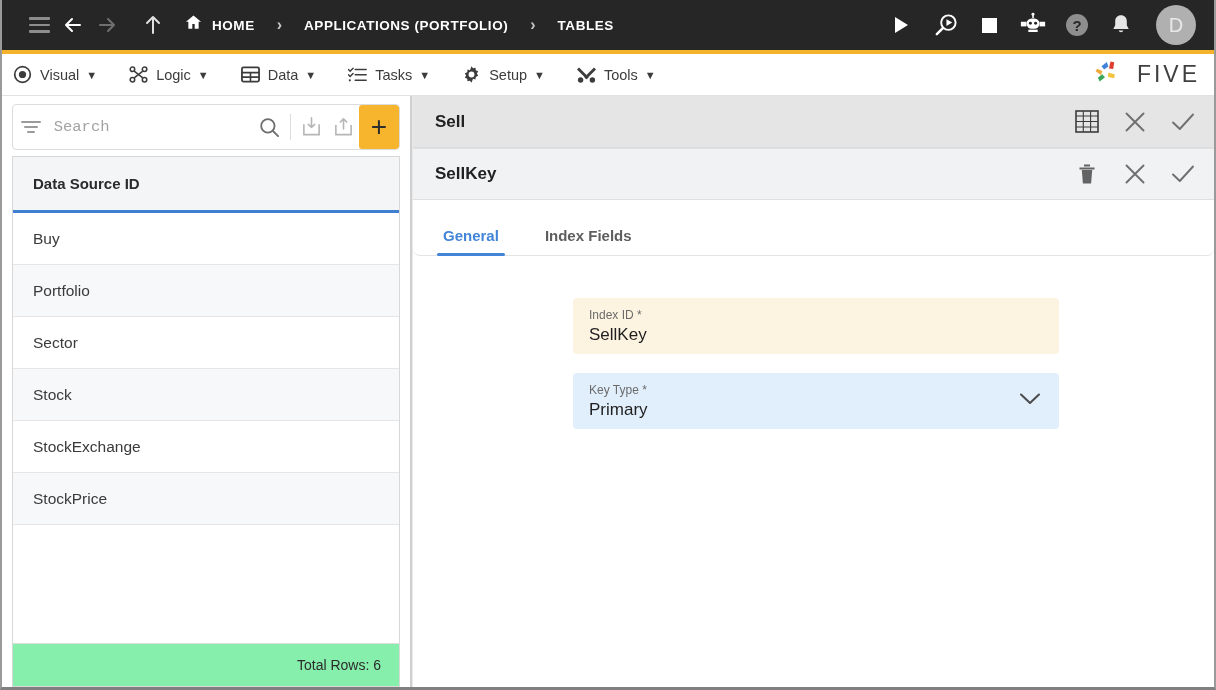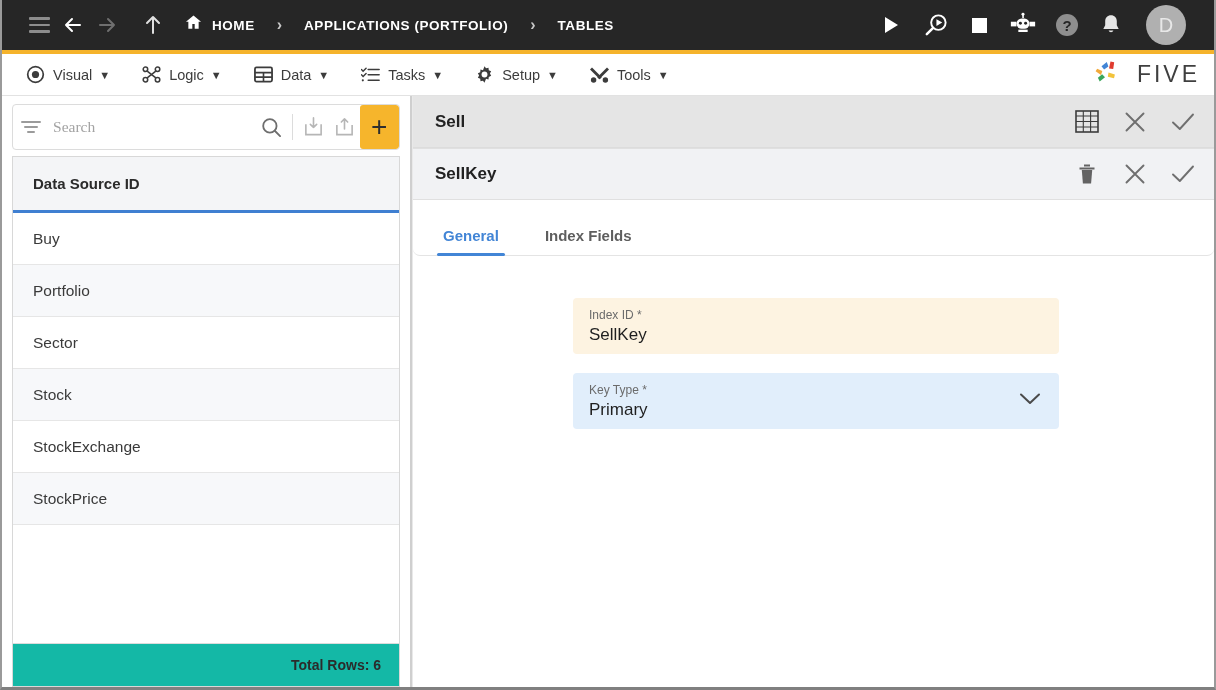--- a/index.html
+++ b/index.html
@@ -18,21 +18,21 @@
     border-bottom: 3px solid #808080;
     overflow: hidden;
   }
 
   
   .topbar {
     height: 50px;
     background: #262626;
     display: flex;
     align-items: center;
-    padding: 0 24px 0 20px;
+    padding: 0 14px 0 20px;
     position: relative;
     text-align: center;
   }
   .topbar-accent {
     height: 4px;
     background: #f5b32b;
     width: 100%;
   }
   .tb-icon {
     width: 34px; height: 34px;
@@ -79,21 +79,21 @@
     font-size: 20px; font-weight: 400;
     margin-left: 6px;
   }
 
   
   .menubar {
     height: 42px;
     background: #ffffff;
     display: flex;
     align-items: center;
-    padding-left: 24px;
+    padding-left: 11px;
     position: relative;
     border-bottom: 1px solid #e2e2e2;
   }
   .menu-item {
     display: flex; align-items: center; gap: 8px;
     margin-right: 32px;
     color: #3c3c3c;
     font-size: 14.5px;
     font-weight: 400;
     white-space: nowrap;
@@ -135,21 +135,21 @@
     display: flex; align-items: center;
     background: #ffffff;
     overflow: hidden;
   }
   .filter-ico { width: 42px; display:flex; align-items:center; justify-content:center; }
   .search-input {
     flex: 1;
     border: none; outline: none;
     font-size: 15.5px;
     color: #3c3c3c;
-    font-family: Liberation Serif, serif;
+    font-family: Liberation Mono, monospace;
     background: transparent;
     padding: 0 4px;
   }
   .search-input::placeholder { color: #a3a3a3; }
   .sb-ico-btn {
     width: 36px; height: 44px;
     display: flex; align-items: center; justify-content: center;
   }
   .vdiv { width: 1px; height: 26px; background: #dcdcdc; margin: 0 5px; }
   .plus-btn {
@@ -186,26 +186,26 @@
     padding-left: 20px;
     font-size: 15.5px;
     color: #3a3a3a;
     border-bottom: 1px solid #e6e6e6;
   }
   .grid-row.odd  { background: #ffffff; }
   .grid-row.even { background: #f7f8fa; }
   .grid-filler { background: #ffffff; }
   .grid-footer {
     height: 44px;
-    background: #14b8a6;
+    background: #86efac;
     border: 1px solid #d8d8d8;
     border-top: 1px solid #dcdcdc;
     display: flex; align-items: center; justify-content: flex-end;
     padding-right: 18px;
-    font-size: 14px; font-weight: 700; color: #2b2b2b; text-align: center;
+    font-size: 14px; font-weight: 400; color: #2b2b2b; text-align: center;
   }
 
   
   .main {
     flex: 1;
     background: #ffffff;
     display: flex; flex-direction: column;
     min-width: 0;
     position: relative;
     border-left: 1px solid #e9e9e9;

